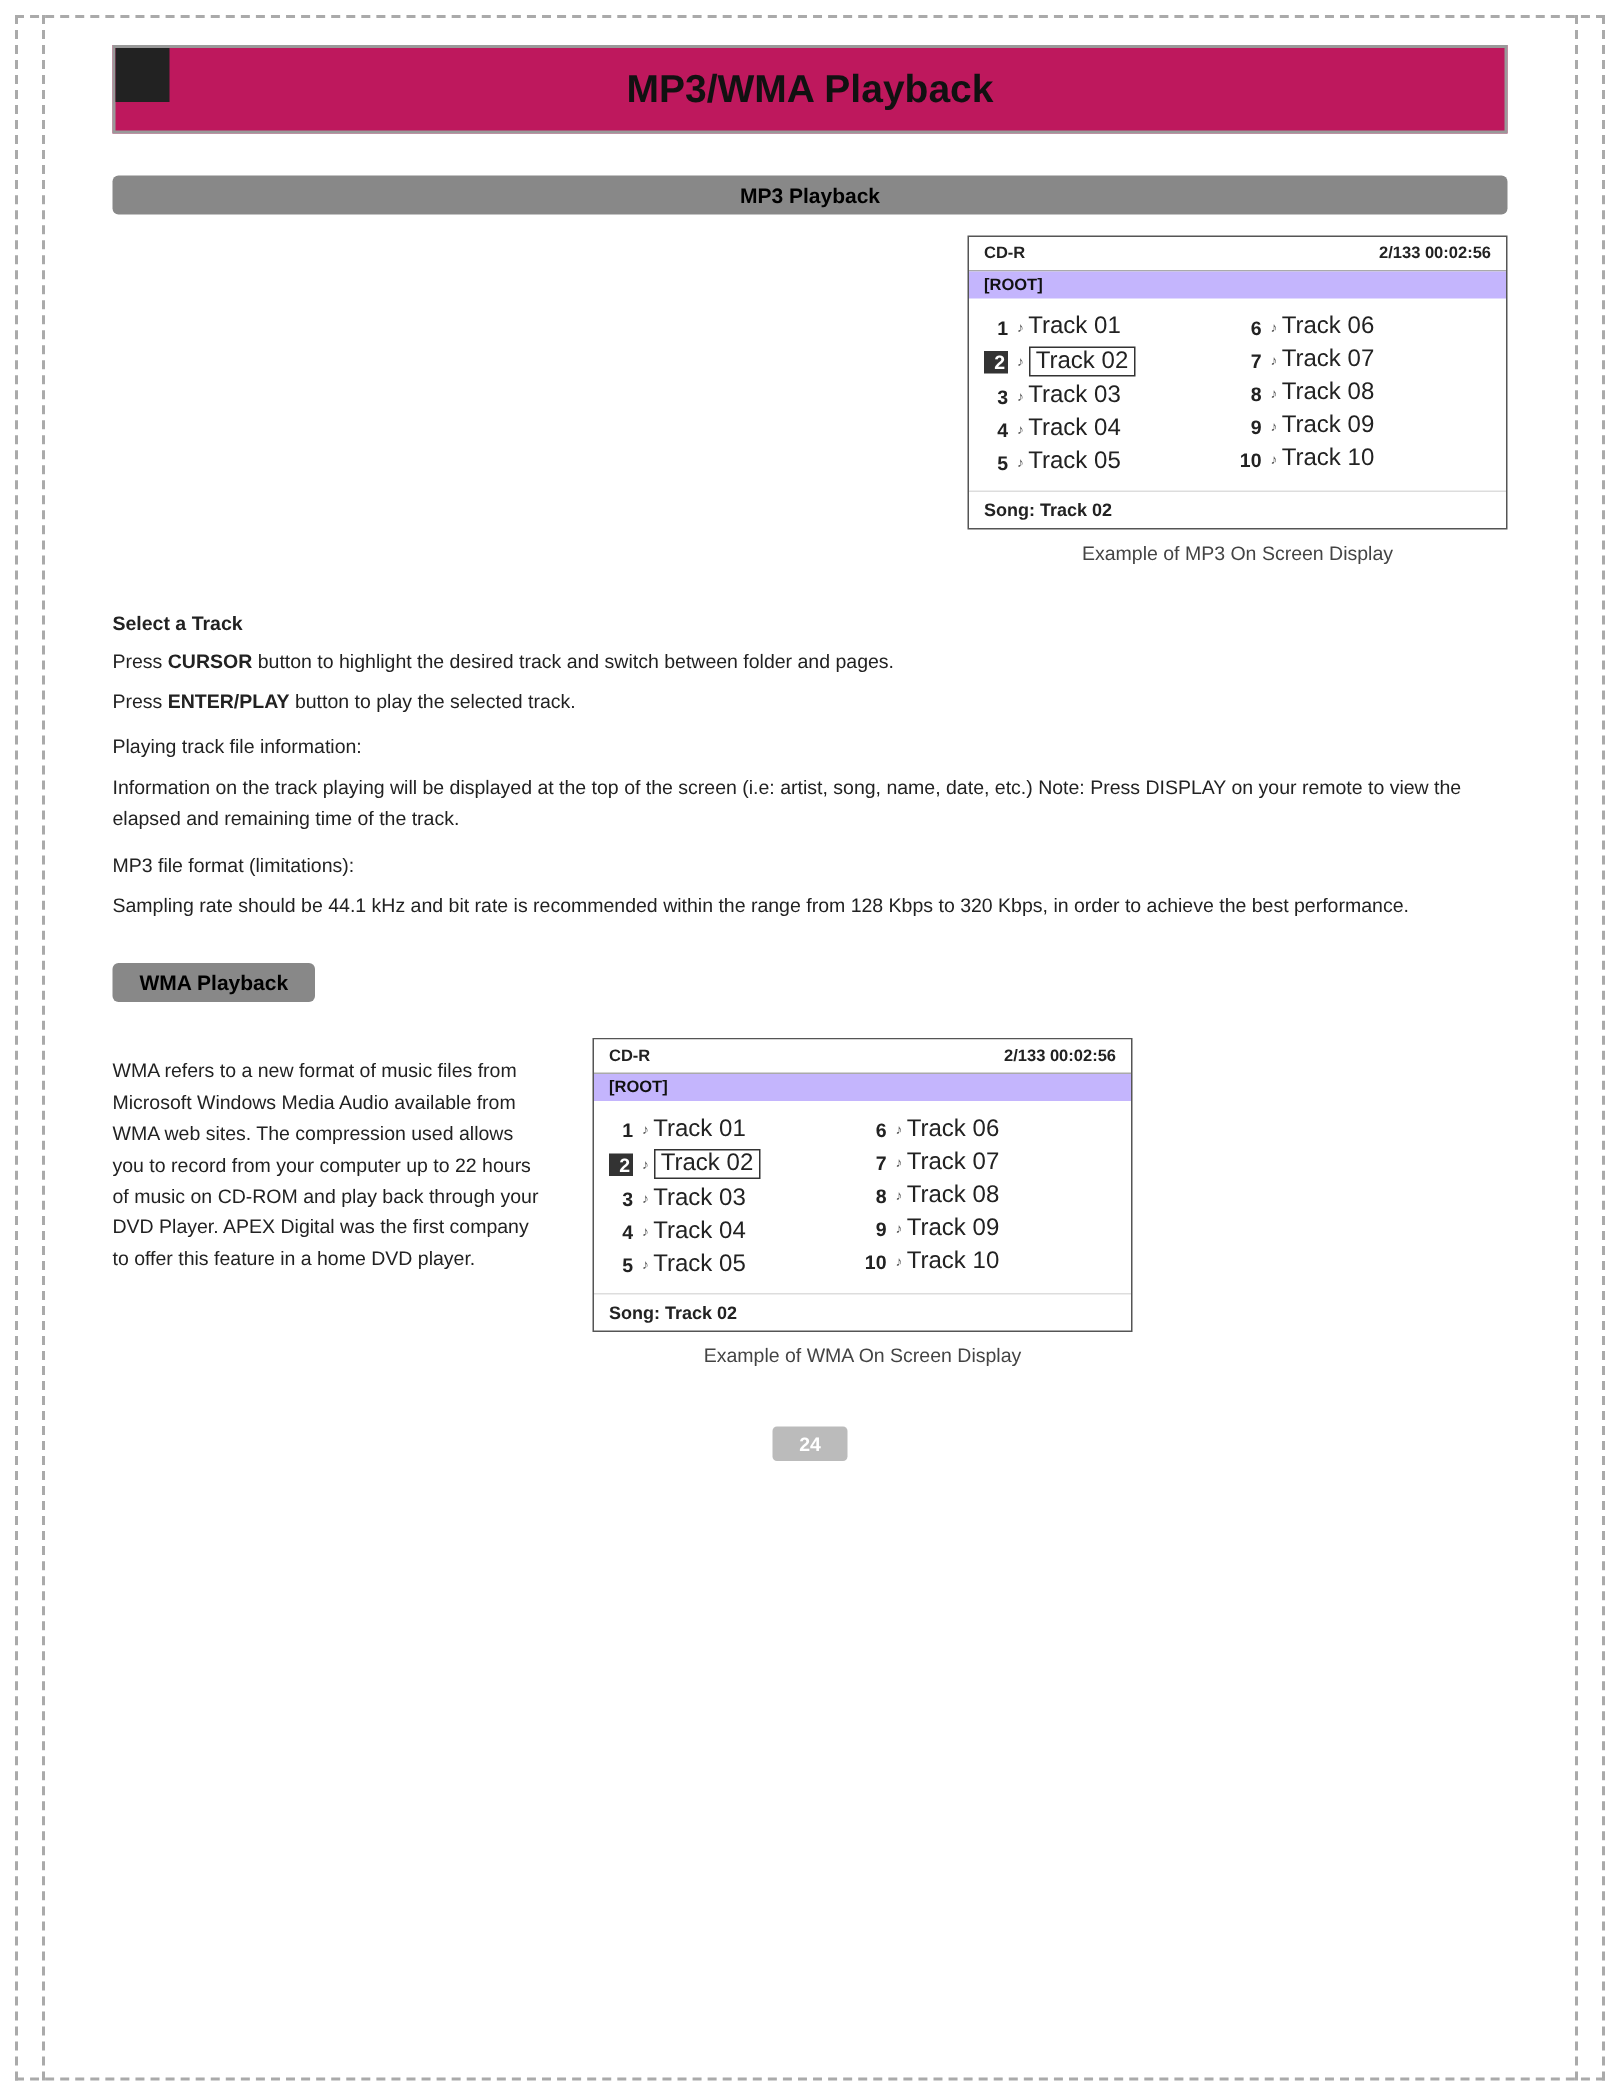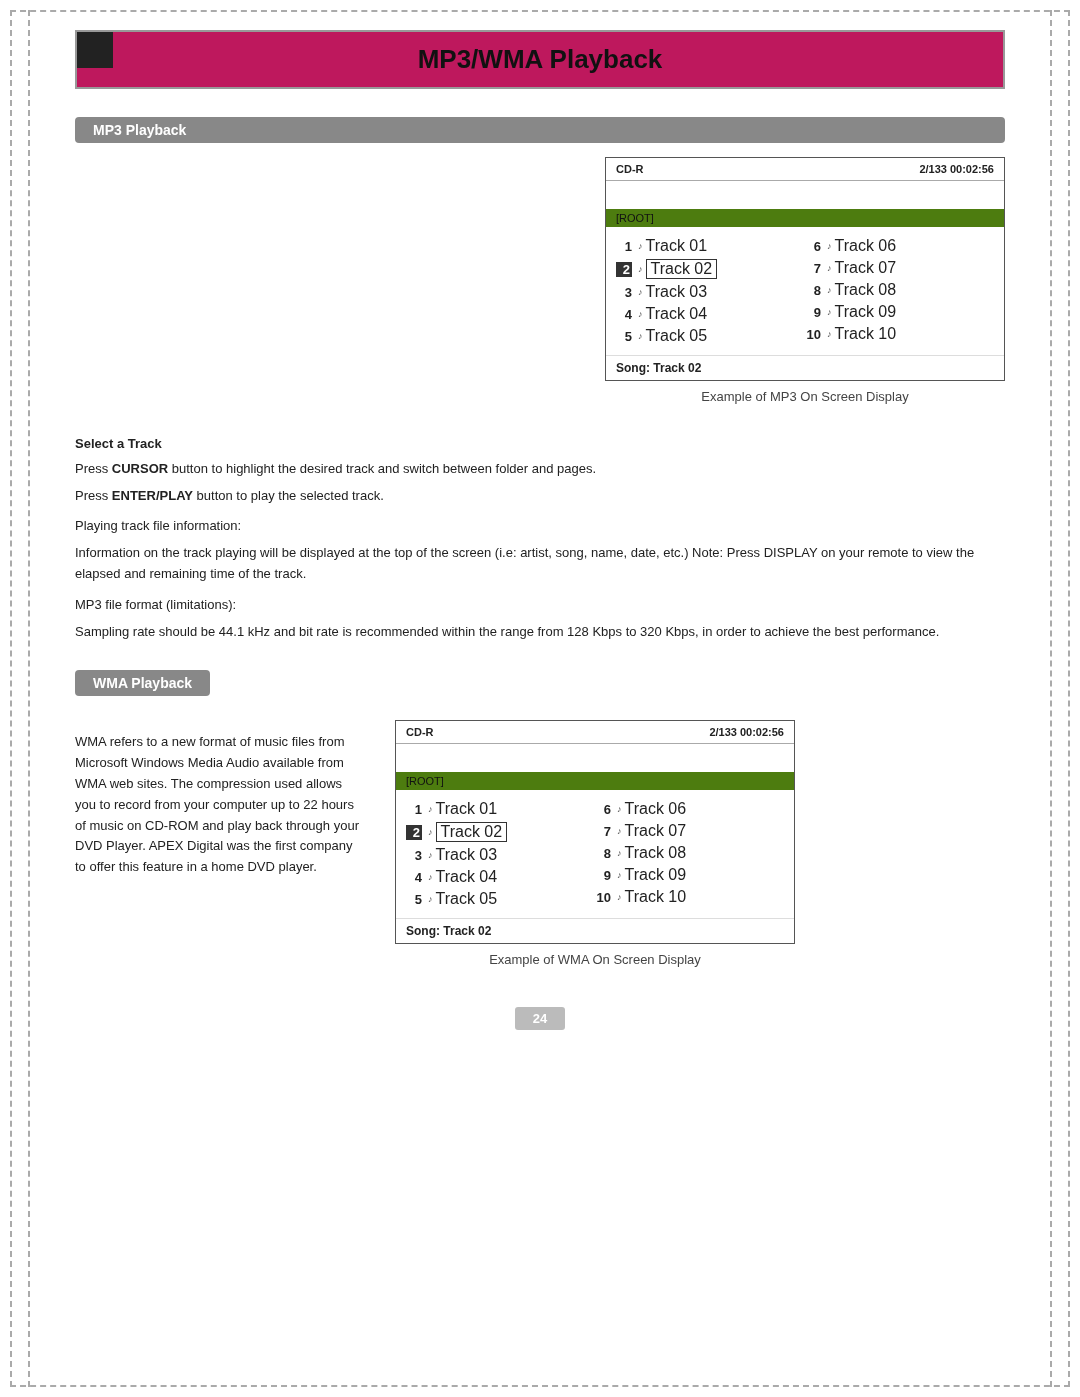--- a/index.html
+++ b/index.html
@@ -66,52 +66,52 @@
     .page-title {
       font-size: 26px;
       font-weight: bold;
       color: #111;
     }
 
     
     .section-header {
       display: inline-block;
       background: #888;
-      color: #ffffff;
+      color: #000000;
       font-size: 14px;
       font-weight: bold;
       padding: 5px 18px;
       border-radius: 4px;
       margin-bottom: 14px;
+      text-align: center;
     }
 
     
     .screen-display {
       border: 1.5px solid #555;
       background: #fff;
-      width: 400px;
+      width: 360px;
       font-size: 12px;
     }
     .screen-header {
       display: flex;
       justify-content: space-between;
       background: #fff;
       padding: 5px 10px;
       border-bottom: 1px solid #aaa;
       font-size: 11px;
       font-weight: bold;
     }
     .screen-root-bar {
-      background: #4d7c0f;
+      background: #c4b5fd;
       padding: 3px 10px;
       font-size: 11px;
-      font-weight: normal;
+      font-weight: bold;
       color: #111;
       margin-bottom: 4px;
-      margin-top: 28px;
     }
     .screen-body {
       padding: 4px 10px 8px 10px;
       display: flex;
       gap: 0;
     }
     .track-col {
       flex: 1;
     }
     .track-row {

